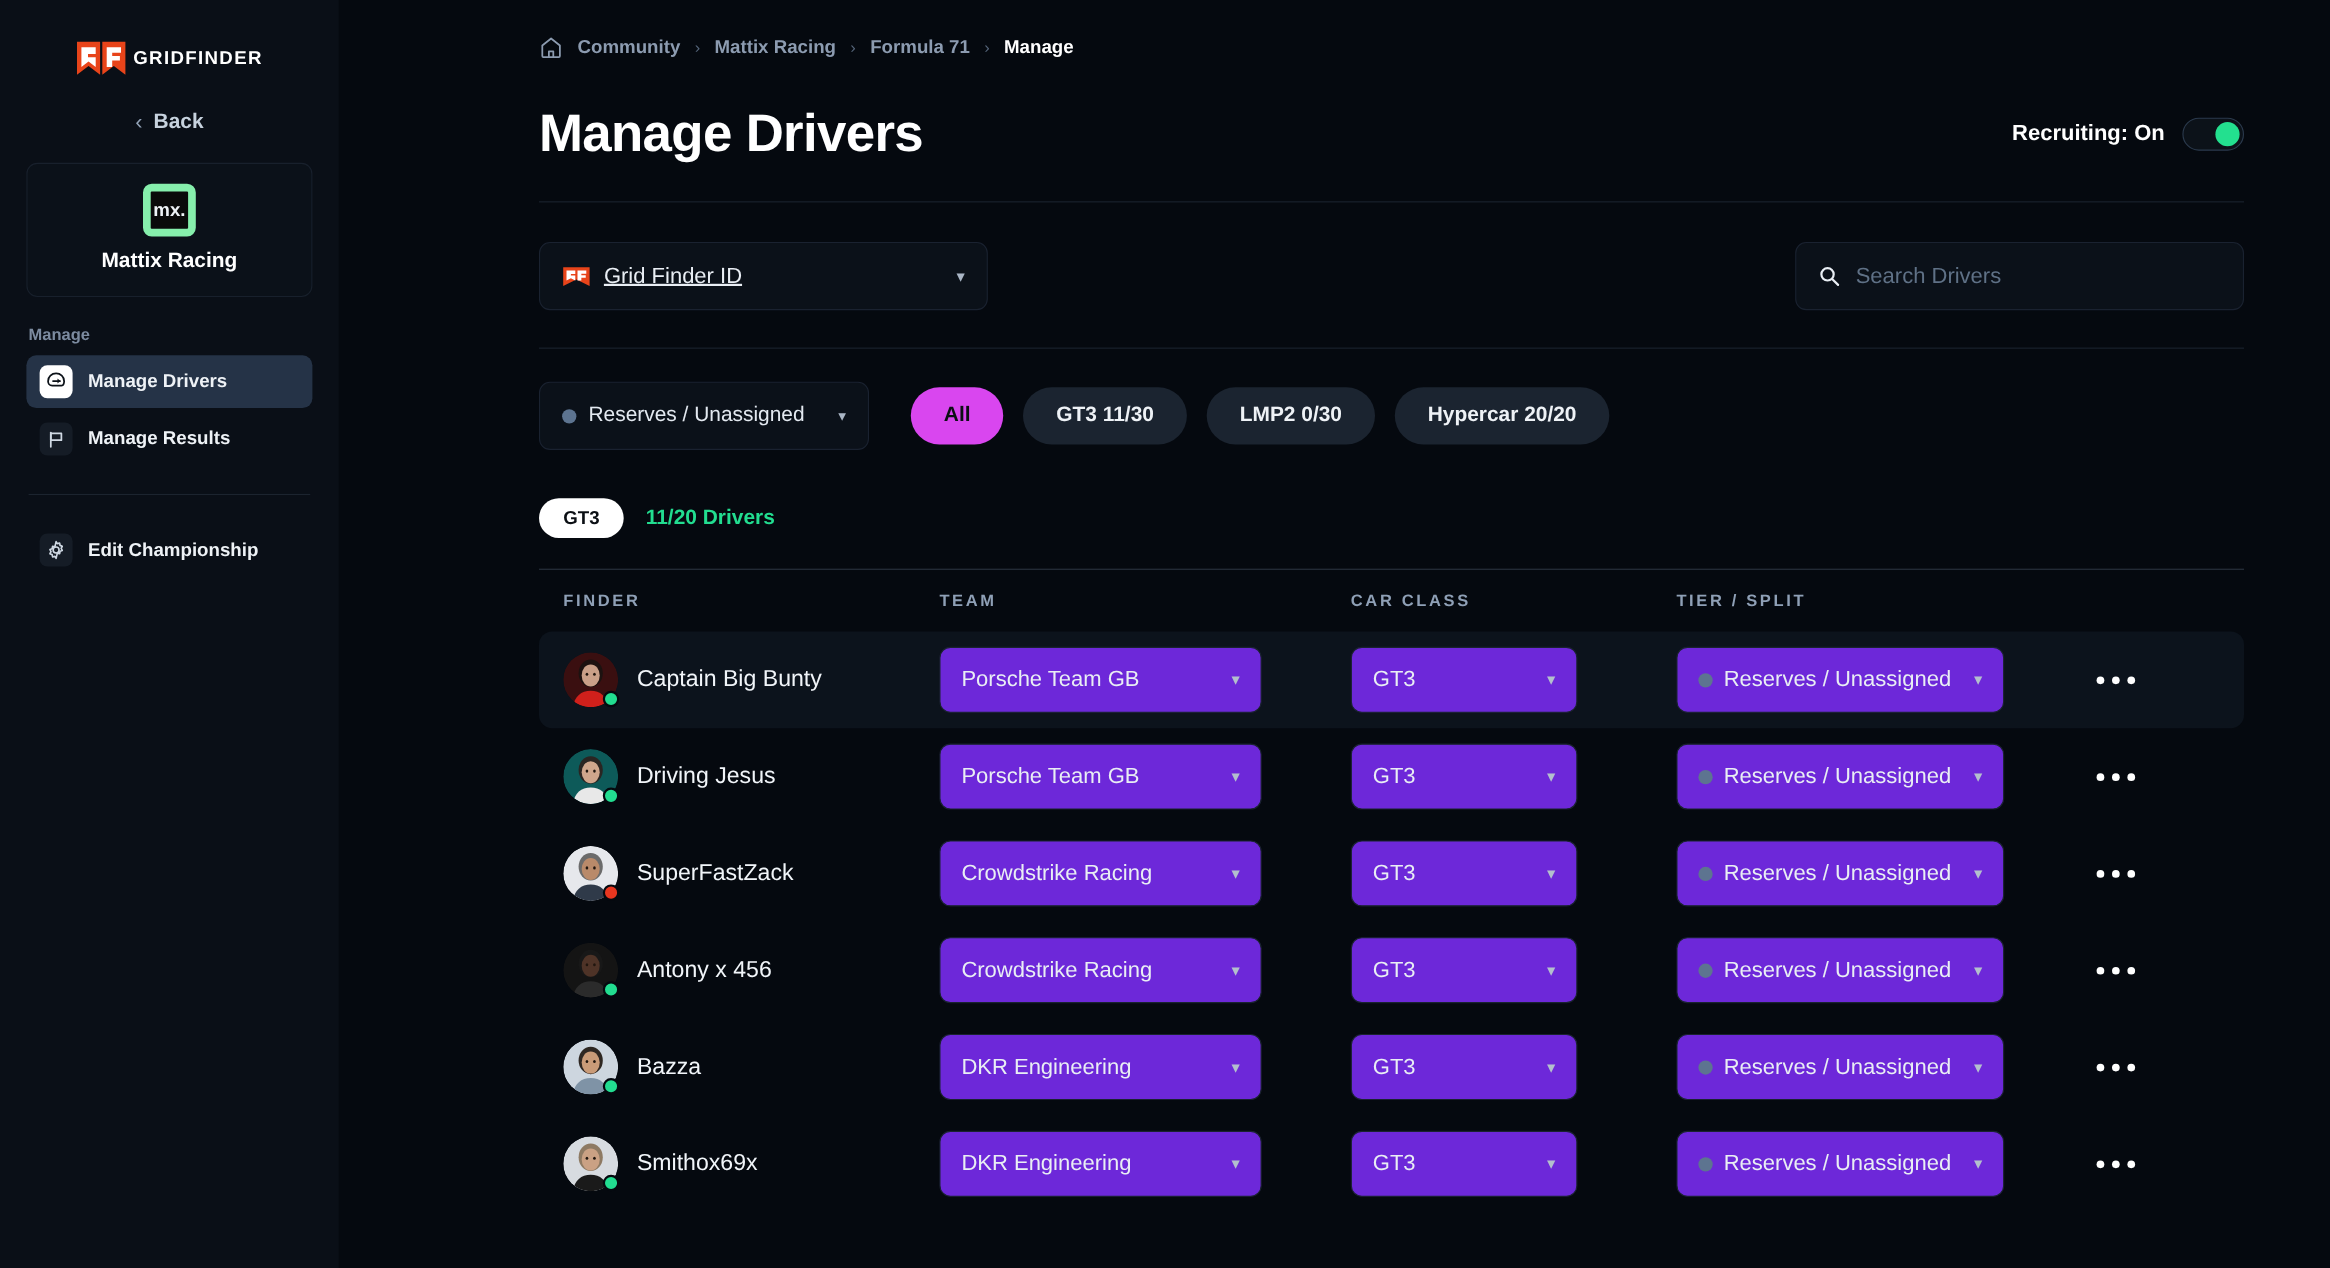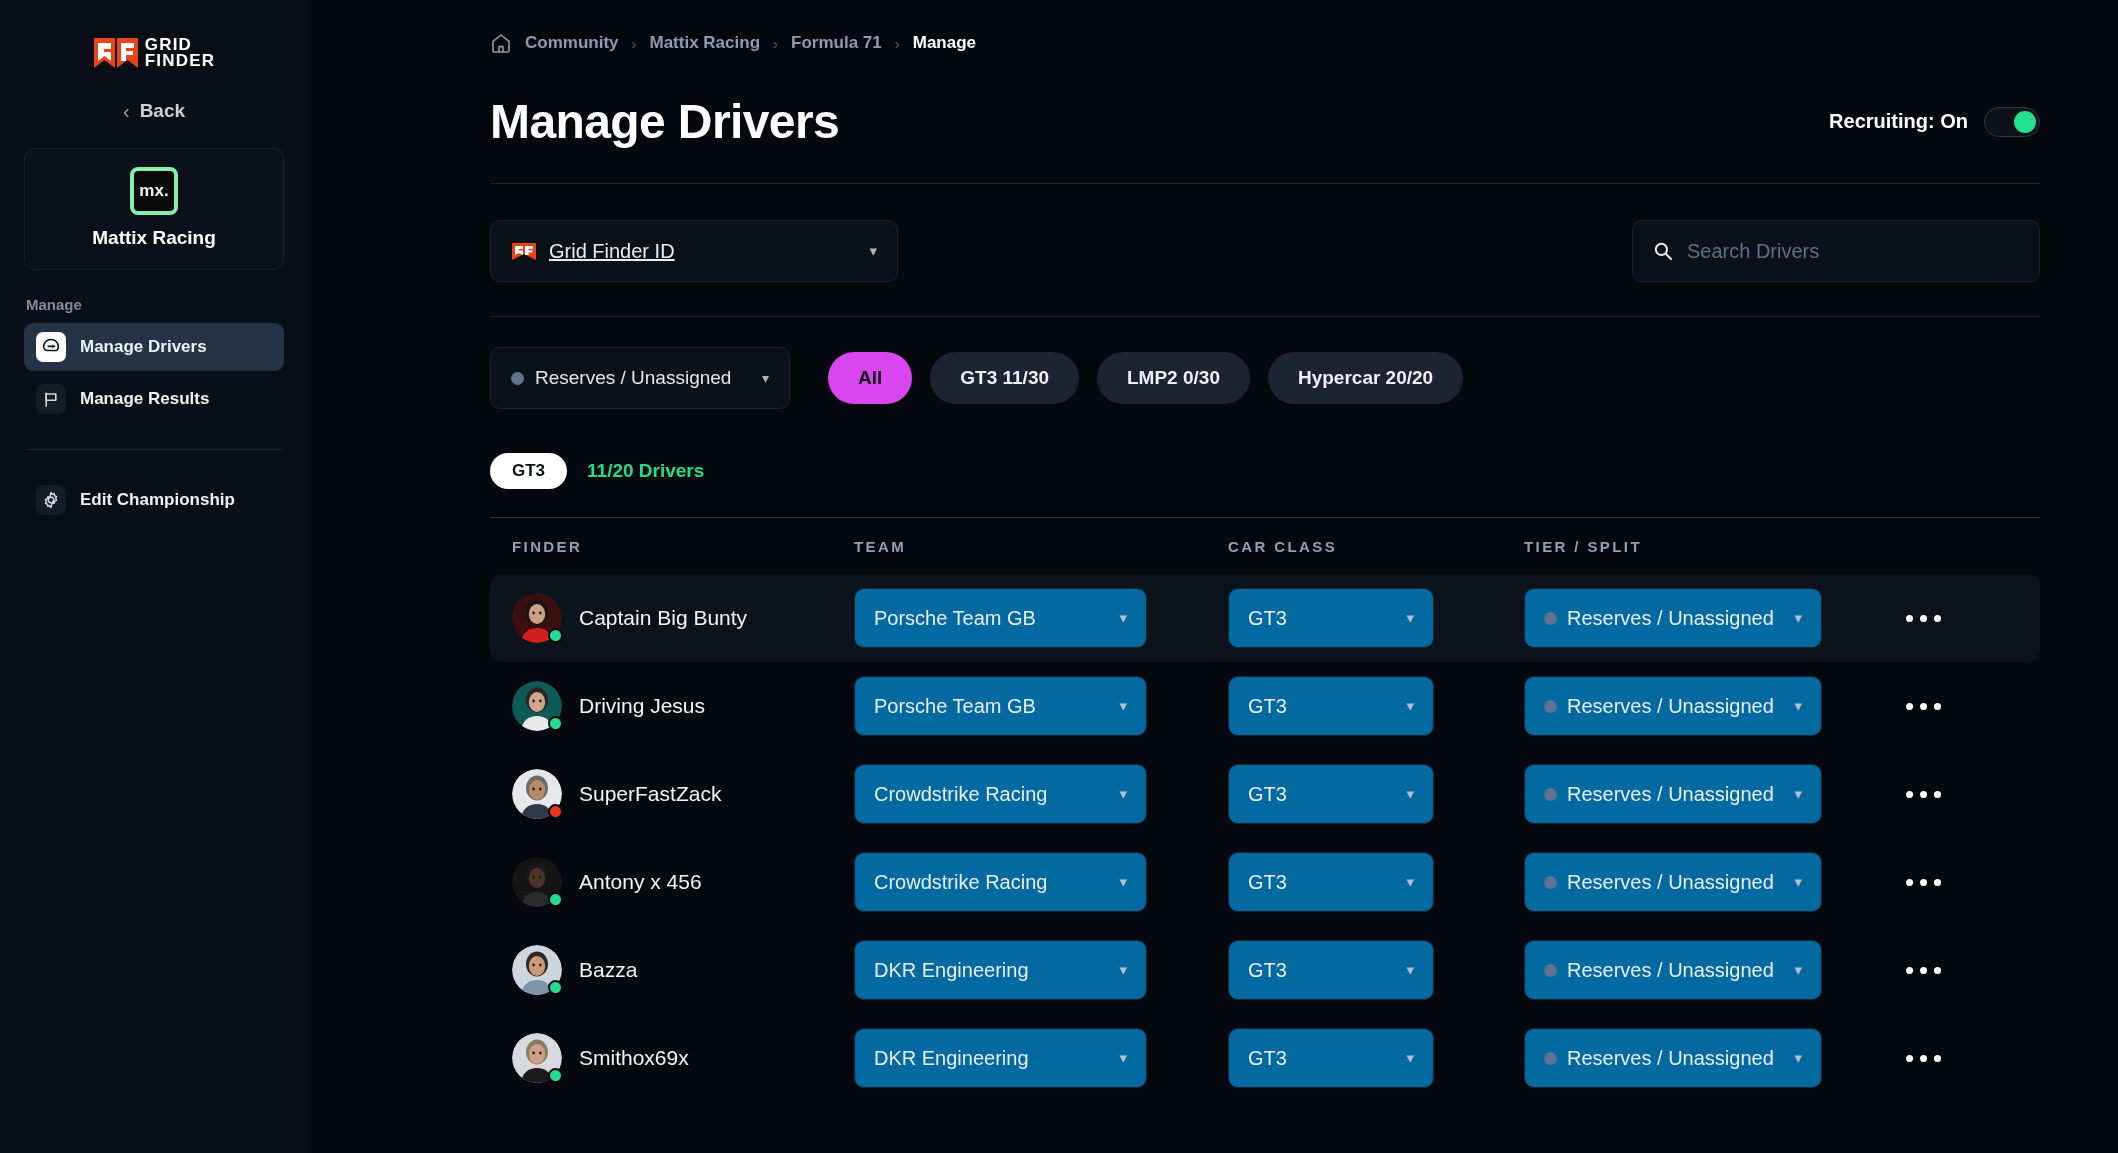--- a/index.html
+++ b/index.html
@@ -14,21 +14,21 @@
   
   .sidebar {
     width: 308px; min-width: 308px; height: 1153px;
     background: #0a0f17;
     padding: 26px 24px 0 24px;
     position: relative;
   }
   .logo-wrap { display:flex; justify-content:center; align-items:center; margin-top: 10px; }
   .logo { display:flex; align-items:center; gap: 6px; }
   .logo-mark { width: 46px; height: 34px; }
-  .logo-text { display:flex; flex-direction:column; line-height: 0.92; }
+  .logo-text { display:flex; flex-direction:row; line-height: 0.92; }
   .logo-text span {
     font-size: 17px; font-weight: 800; color: #ffffff;
     letter-spacing: 1.2px; font-family: "Liberation Sans", sans-serif;
   }
 
   .back-row {
     display:flex; align-items:center; justify-content:center;
     gap: 10px; margin-top: 30px; cursor: pointer;
   }
   .back-row .chev { color: #93a3b8; font-size: 20px; line-height:1; }
@@ -38,21 +38,21 @@
     margin-top: 26px;
     background: #0b1119;
     border: 1px solid #18202c;
     border-radius: 10px;
     padding: 18px 10px 20px 10px;
     display:flex; flex-direction:column; align-items:center; gap: 12px;
     cursor: pointer;
   }
   .team-logo {
     width: 48px; height: 48px; border-radius: 8px;
-    background: #0a0a0a; border: 4px solid #86efac;
+    background: #0a0a0a; border: 7px solid #86efac;
     display:flex; align-items:center; justify-content:center;
     color:#eef2f6; font-size: 17px; font-weight: 700;
   }
   .team-name { color:#ffffff; font-size: 19px; font-weight: 700; }
 
   .nav-label {
     margin-top: 26px; margin-bottom: 10px;
     color: #7c8ba0; font-size: 15px; font-weight: 600;
     padding-left: 2px;
   }
@@ -188,21 +188,21 @@
     position:absolute; right: -1px; bottom: 0px;
     width: 15px; height: 15px; border-radius: 50%;
     border: 2px solid #05090f;
   }
   .status.online  { background:#22dd90; }
   .status.offline { background:#e8361f; }
   .dname { color:#f1f5f9; font-size: 21px; }
 
   .dd {
     height: 60px; border-radius: 10px;
-    background: #0369a1; border: 1px solid #1a2230;
+    background: #6d28d9; border: 1px solid #1a2230;
     display:flex; align-items:center; padding: 0 19px; gap: 10px;
     cursor: pointer;
   }
   .dd .val { color:#e9eef4; font-size: 20px; flex:1; white-space:nowrap; }
   .dd .caret { color:#b3bfcd; font-size: 15px; }
   .dd-team  { width: 293px; }
   .dd-class { width: 206px; }
   .dd-tier  { width: 298px; }
 
   .team-cell  { width: 374px; flex:0 0 auto; }

